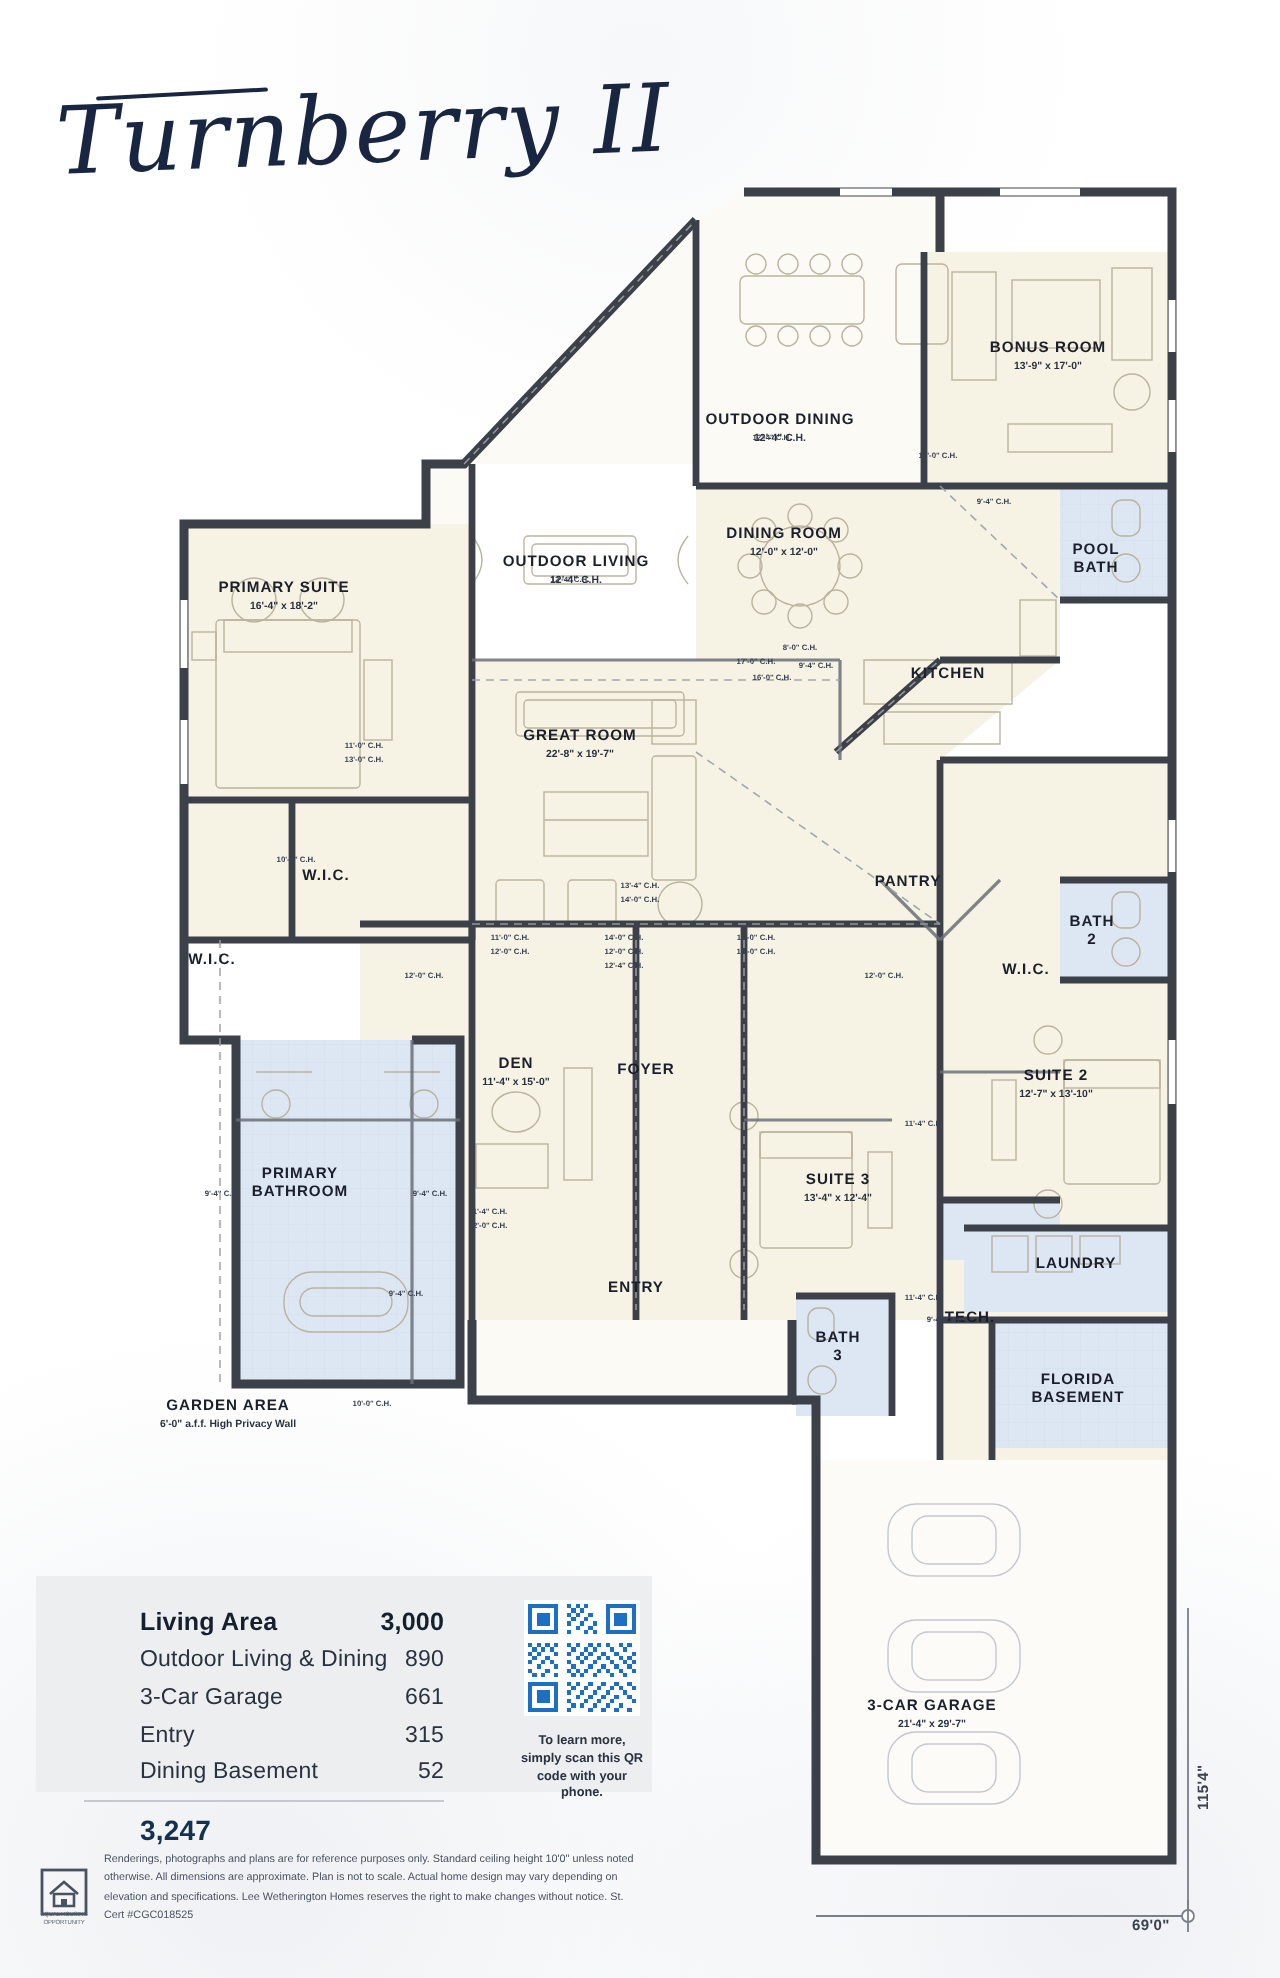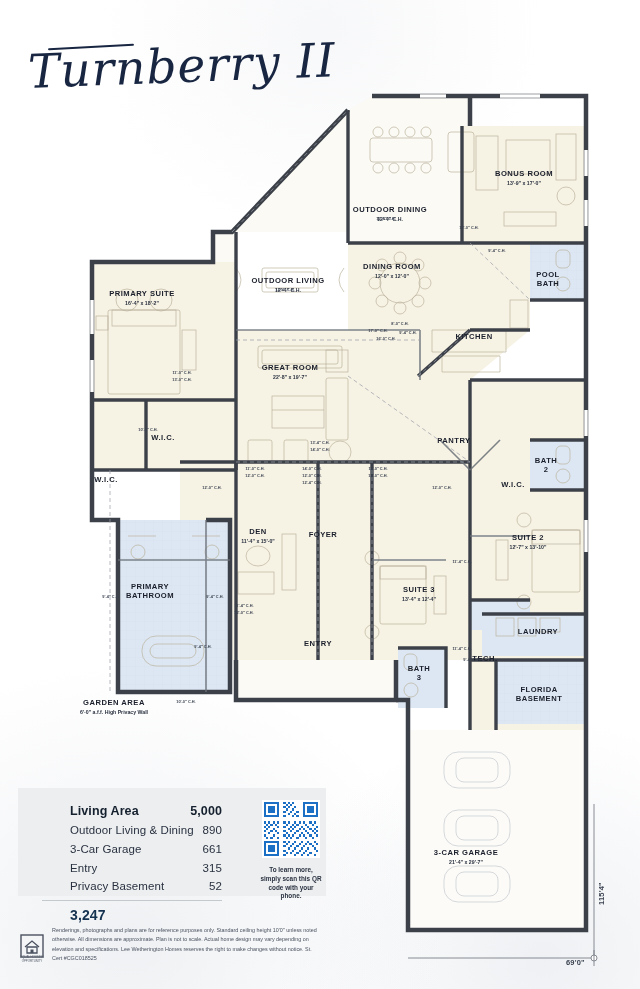--- a/index.html
+++ b/index.html
@@ -459,36 +459,36 @@
     </g>
 </svg>
 
 <div class="dim-h">69'0"</div>
 <div class="dim-v">115'4"</div>
 
 <div class="legend">
   <div class="legend-inner" id="legend-rows">
       <div class="legend-row head">
         <span>Living Area</span>
-        <span class="val">5,000</span>
+        <span class="val">3,000</span>
       </div>
       <div class="legend-row">
         <span>Outdoor Living &amp; Dining</span>
         <span class="val">890</span>
       </div>
       <div class="legend-row">
         <span>3-Car Garage</span>
         <span class="val">661</span>
       </div>
       <div class="legend-row">
         <span>Entry</span>
         <span class="val">315</span>
       </div>
       <div class="legend-row">
-        <span>Privacy Basement</span>
+        <span>Dining Basement</span>
         <span class="val">52</span>
       </div>
       <div class="legend-sep"></div>
       <div class="legend-row total">
         <span class="val">3,247</span>
       </div>
     </div>
   <div class="qr-wrap">
     <svg class="qr" viewBox="0 0 25 25" shape-rendering="crispEdges">
       <rect width="25" height="25" fill="#fff"></rect>

